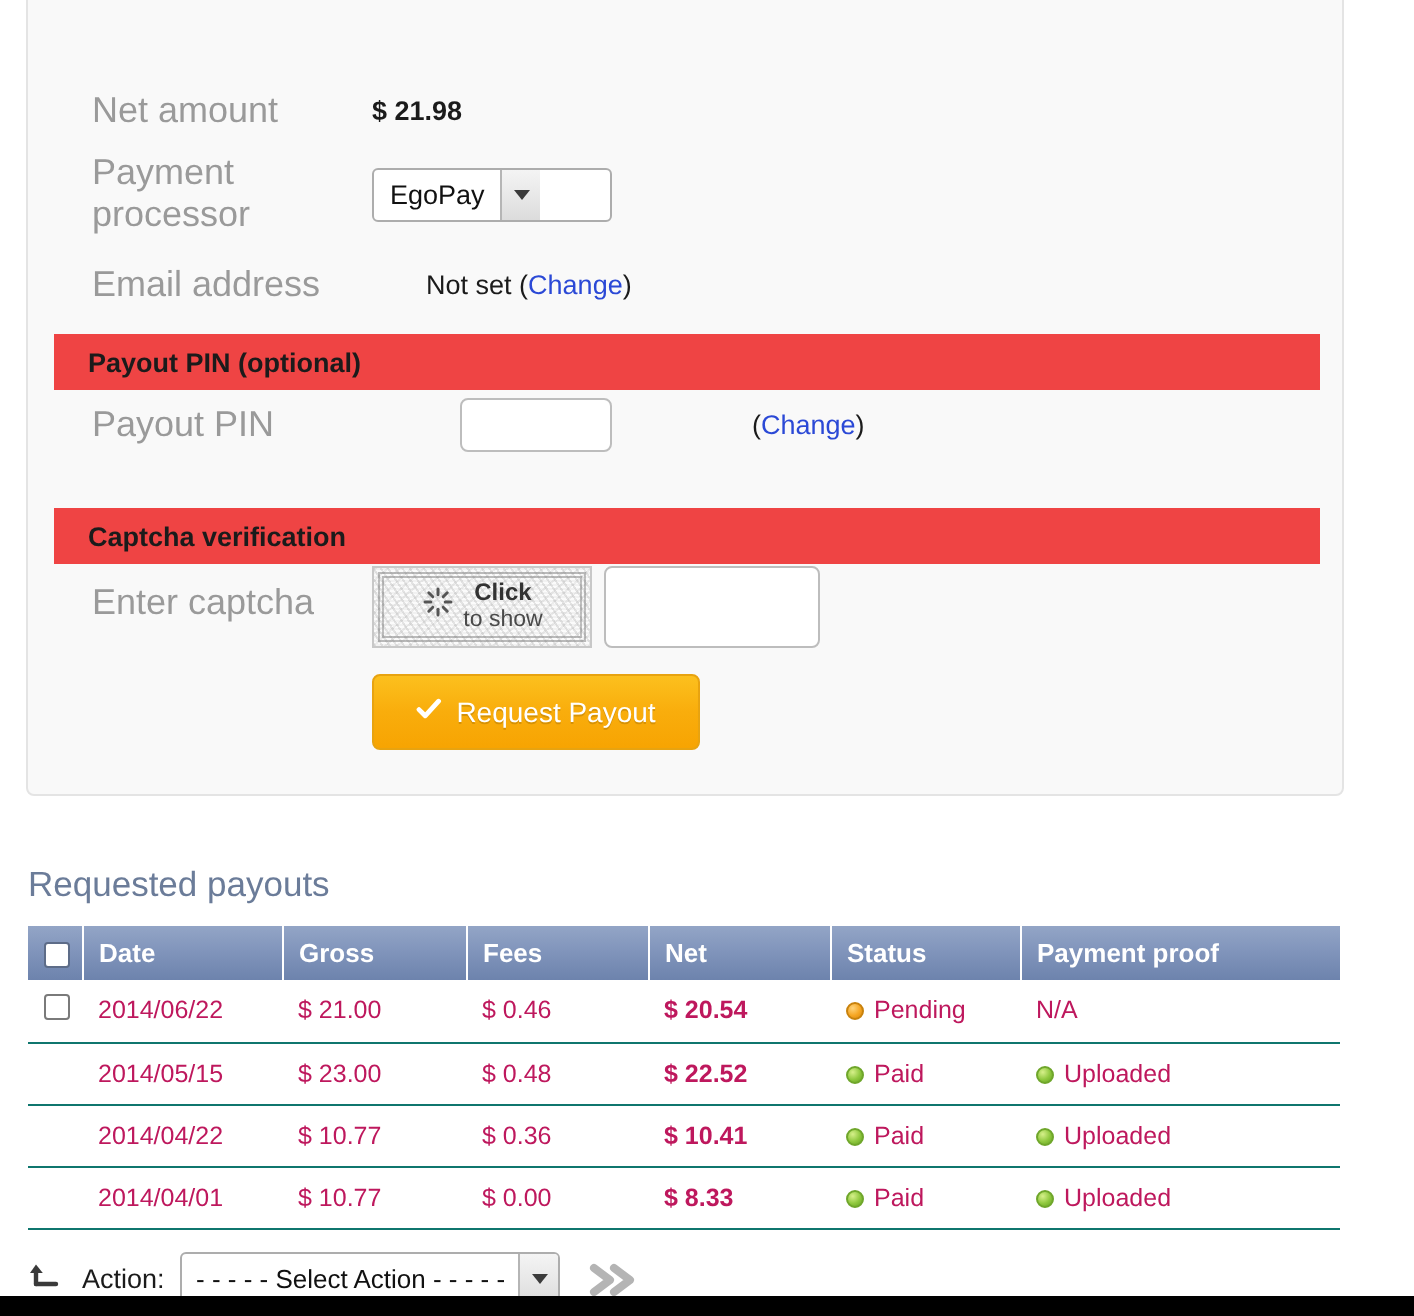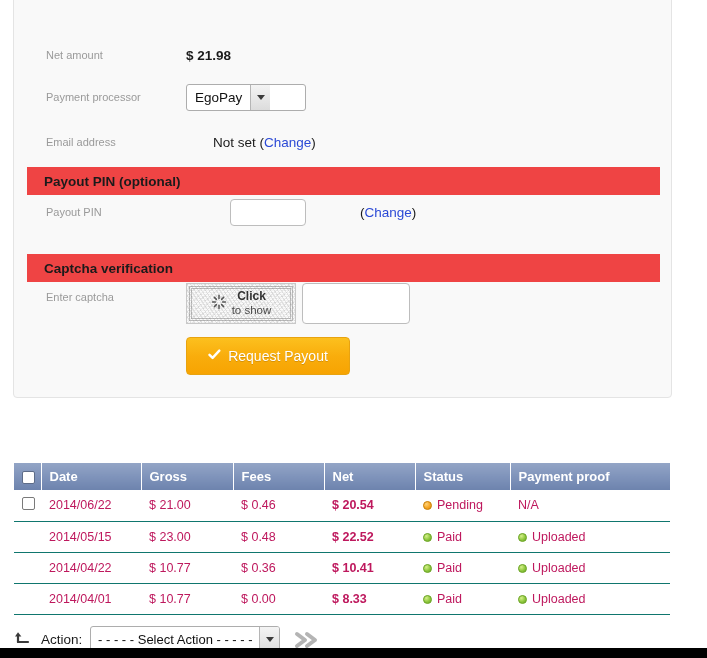--- a/index.html
+++ b/index.html
@@ -33,21 +33,21 @@
     left: 0;
     width: 100%;
     height: 40px;
     display: flex;
     align-items: center;
   }
   .f-label {
     width: 172px;
     padding-left: 32px;
     box-sizing: border-box;
-    font-size: 11px;
+    font-size: 18px;
     color: #9a9a9a;
   }
   .f-value {
     font-size: 13.5px;
     color: #1b1b1b;
     font-weight: bold;
   }
   .f-value-normal {
     font-size: 13.5px;
     color: #1b1b1b;
@@ -304,21 +304,21 @@
       </div>
     </div>
 
     <div class="sec-head" style="top:178px;">
       <span>Payout PIN (optional)</span>
     </div>
 
     <div class="form-row" style="top:203px;gap:44px;">
       <div class="f-label">Payout PIN</div>
       <input class="txtinput" type="text" placeholder="" style="">
-      <span class="f-value-normal" style="margin-left:10px;"><span class="paren">(</span><a class="link" href="#">Change</a><span class="paren">)</span></span>
+      <span class="f-value-normal" style="margin-left:26px;"><span class="paren">(</span><a class="link" href="#">Change</a><span class="paren">)</span></span>
     </div>
 
     <div class="sec-head" style="top:265px;">
       <span>Captcha verification</span>
     </div>
 
     <div class="form-row" style="top:294px; align-items:flex-start;">
       <div class="f-label" style="padding-top:8px;">Enter captcha</div>
       <div class="captcha">
         <span class="noise"></span>
@@ -350,20 +350,21 @@
         <span>
           <svg width="13" height="13" viewBox="0 0 13 13">
             <path d="M1.5 6.8 L4.6 9.9 L11.3 2.6" stroke="#ffffff" stroke-width="2.4" fill="none" stroke-linecap="round" stroke-linejoin="round"></path>
           </svg>
         </span>
         <span>Request Payout</span>
       </button>
     </div>
   </div>
 
+  <div class="sec-title">Requested payouts</div>
 
   <table class="payouts">
     <colgroup>
       <col style="width:27px">
         <col style="width:100px">
         <col style="width:92px">
       <col style="width:91px">
         <col style="width:91px">
         <col style="width:95px">
         <col style="width:160px">

